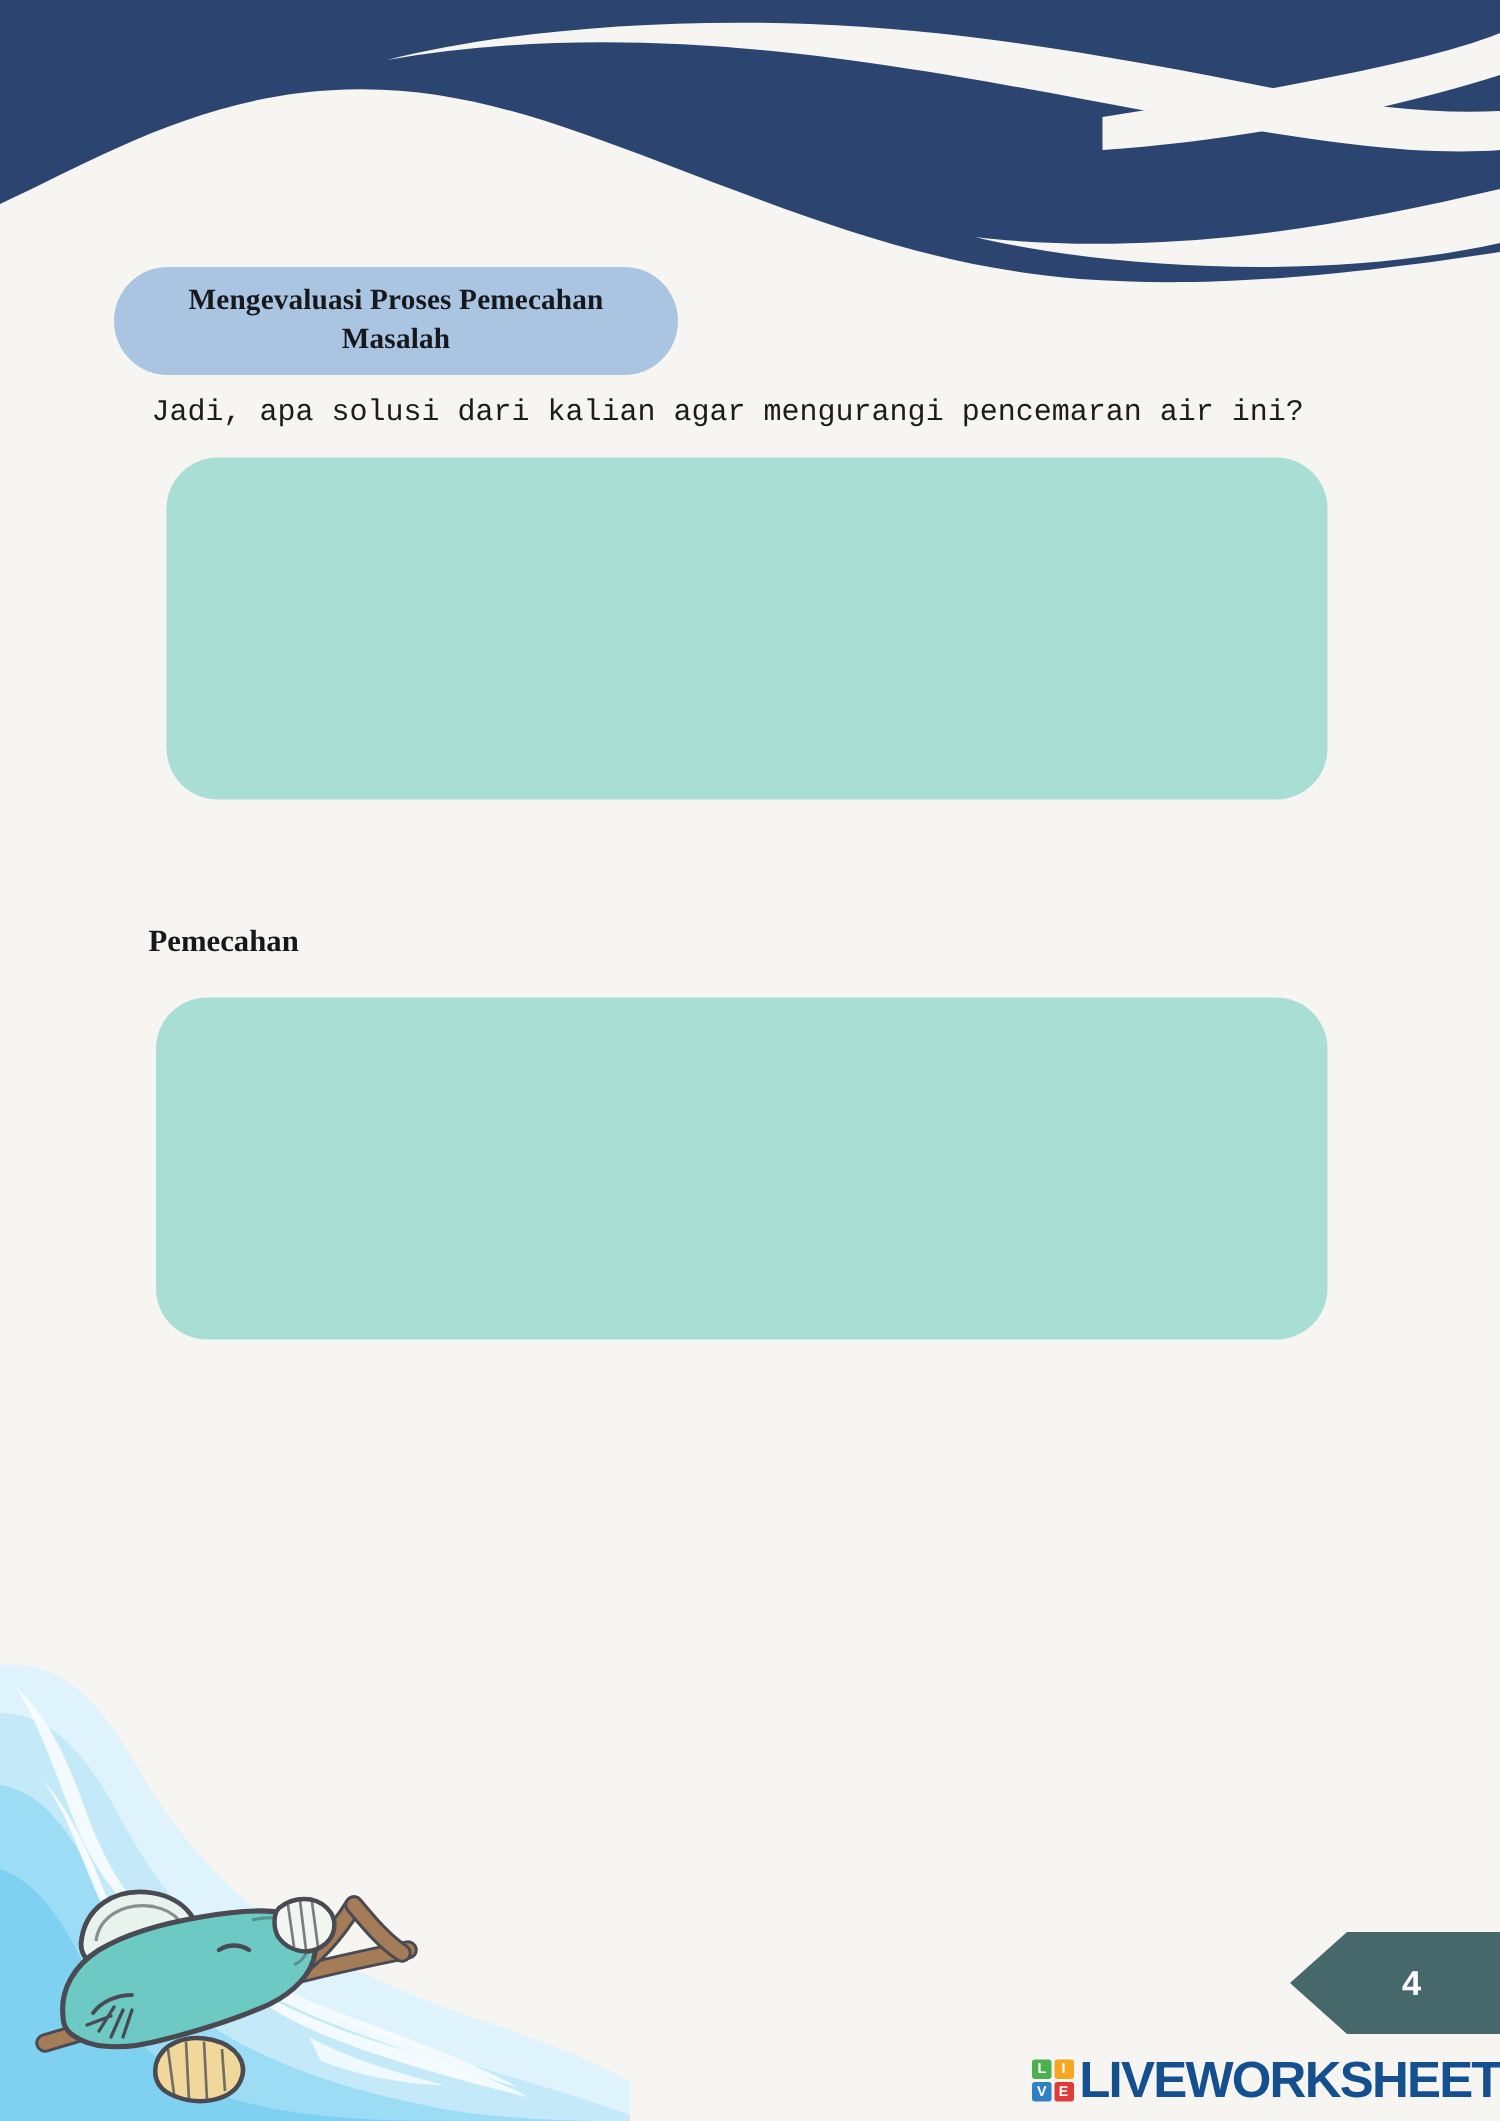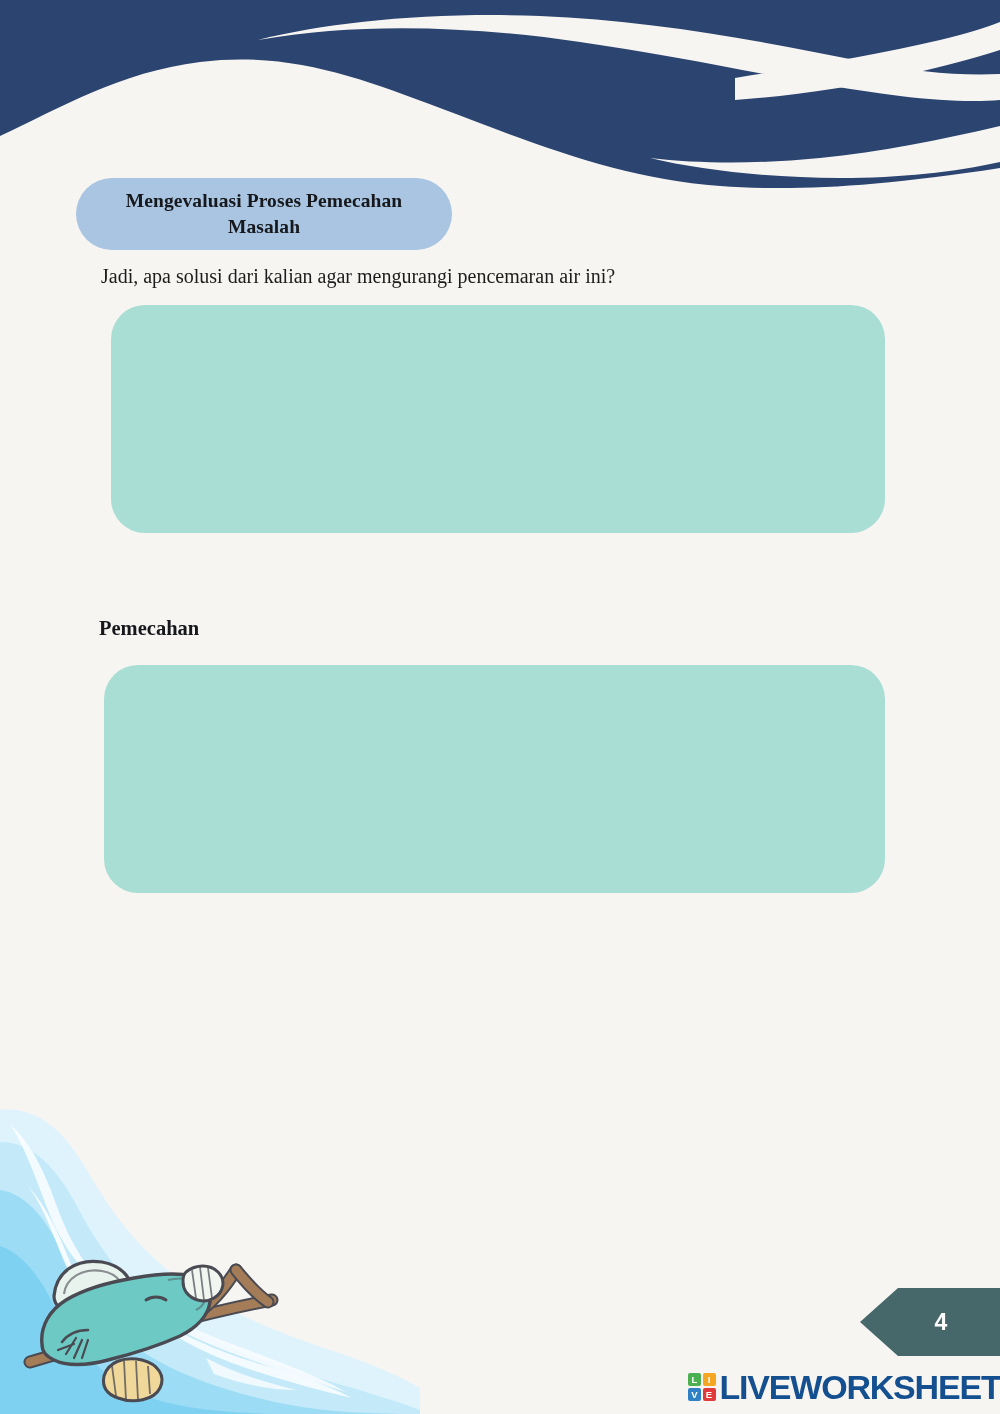--- a/index.html
+++ b/index.html
@@ -78,20 +78,21 @@
   }
 
   .question-text {
     position: absolute;
     left: 101px;
     top: 262px;
     font-size: 20px;
     color: #1c1c1c;
     line-height: 1.4;
     white-space: nowrap;
+    font-family: Liberation Mono, monospace;
   }
 
   .answer-box {
     position: absolute;
     background: #a8ded4;
     border-radius: 34px;
   }
   .answer-box-1 {
     left: 111px;
     top: 305px;

